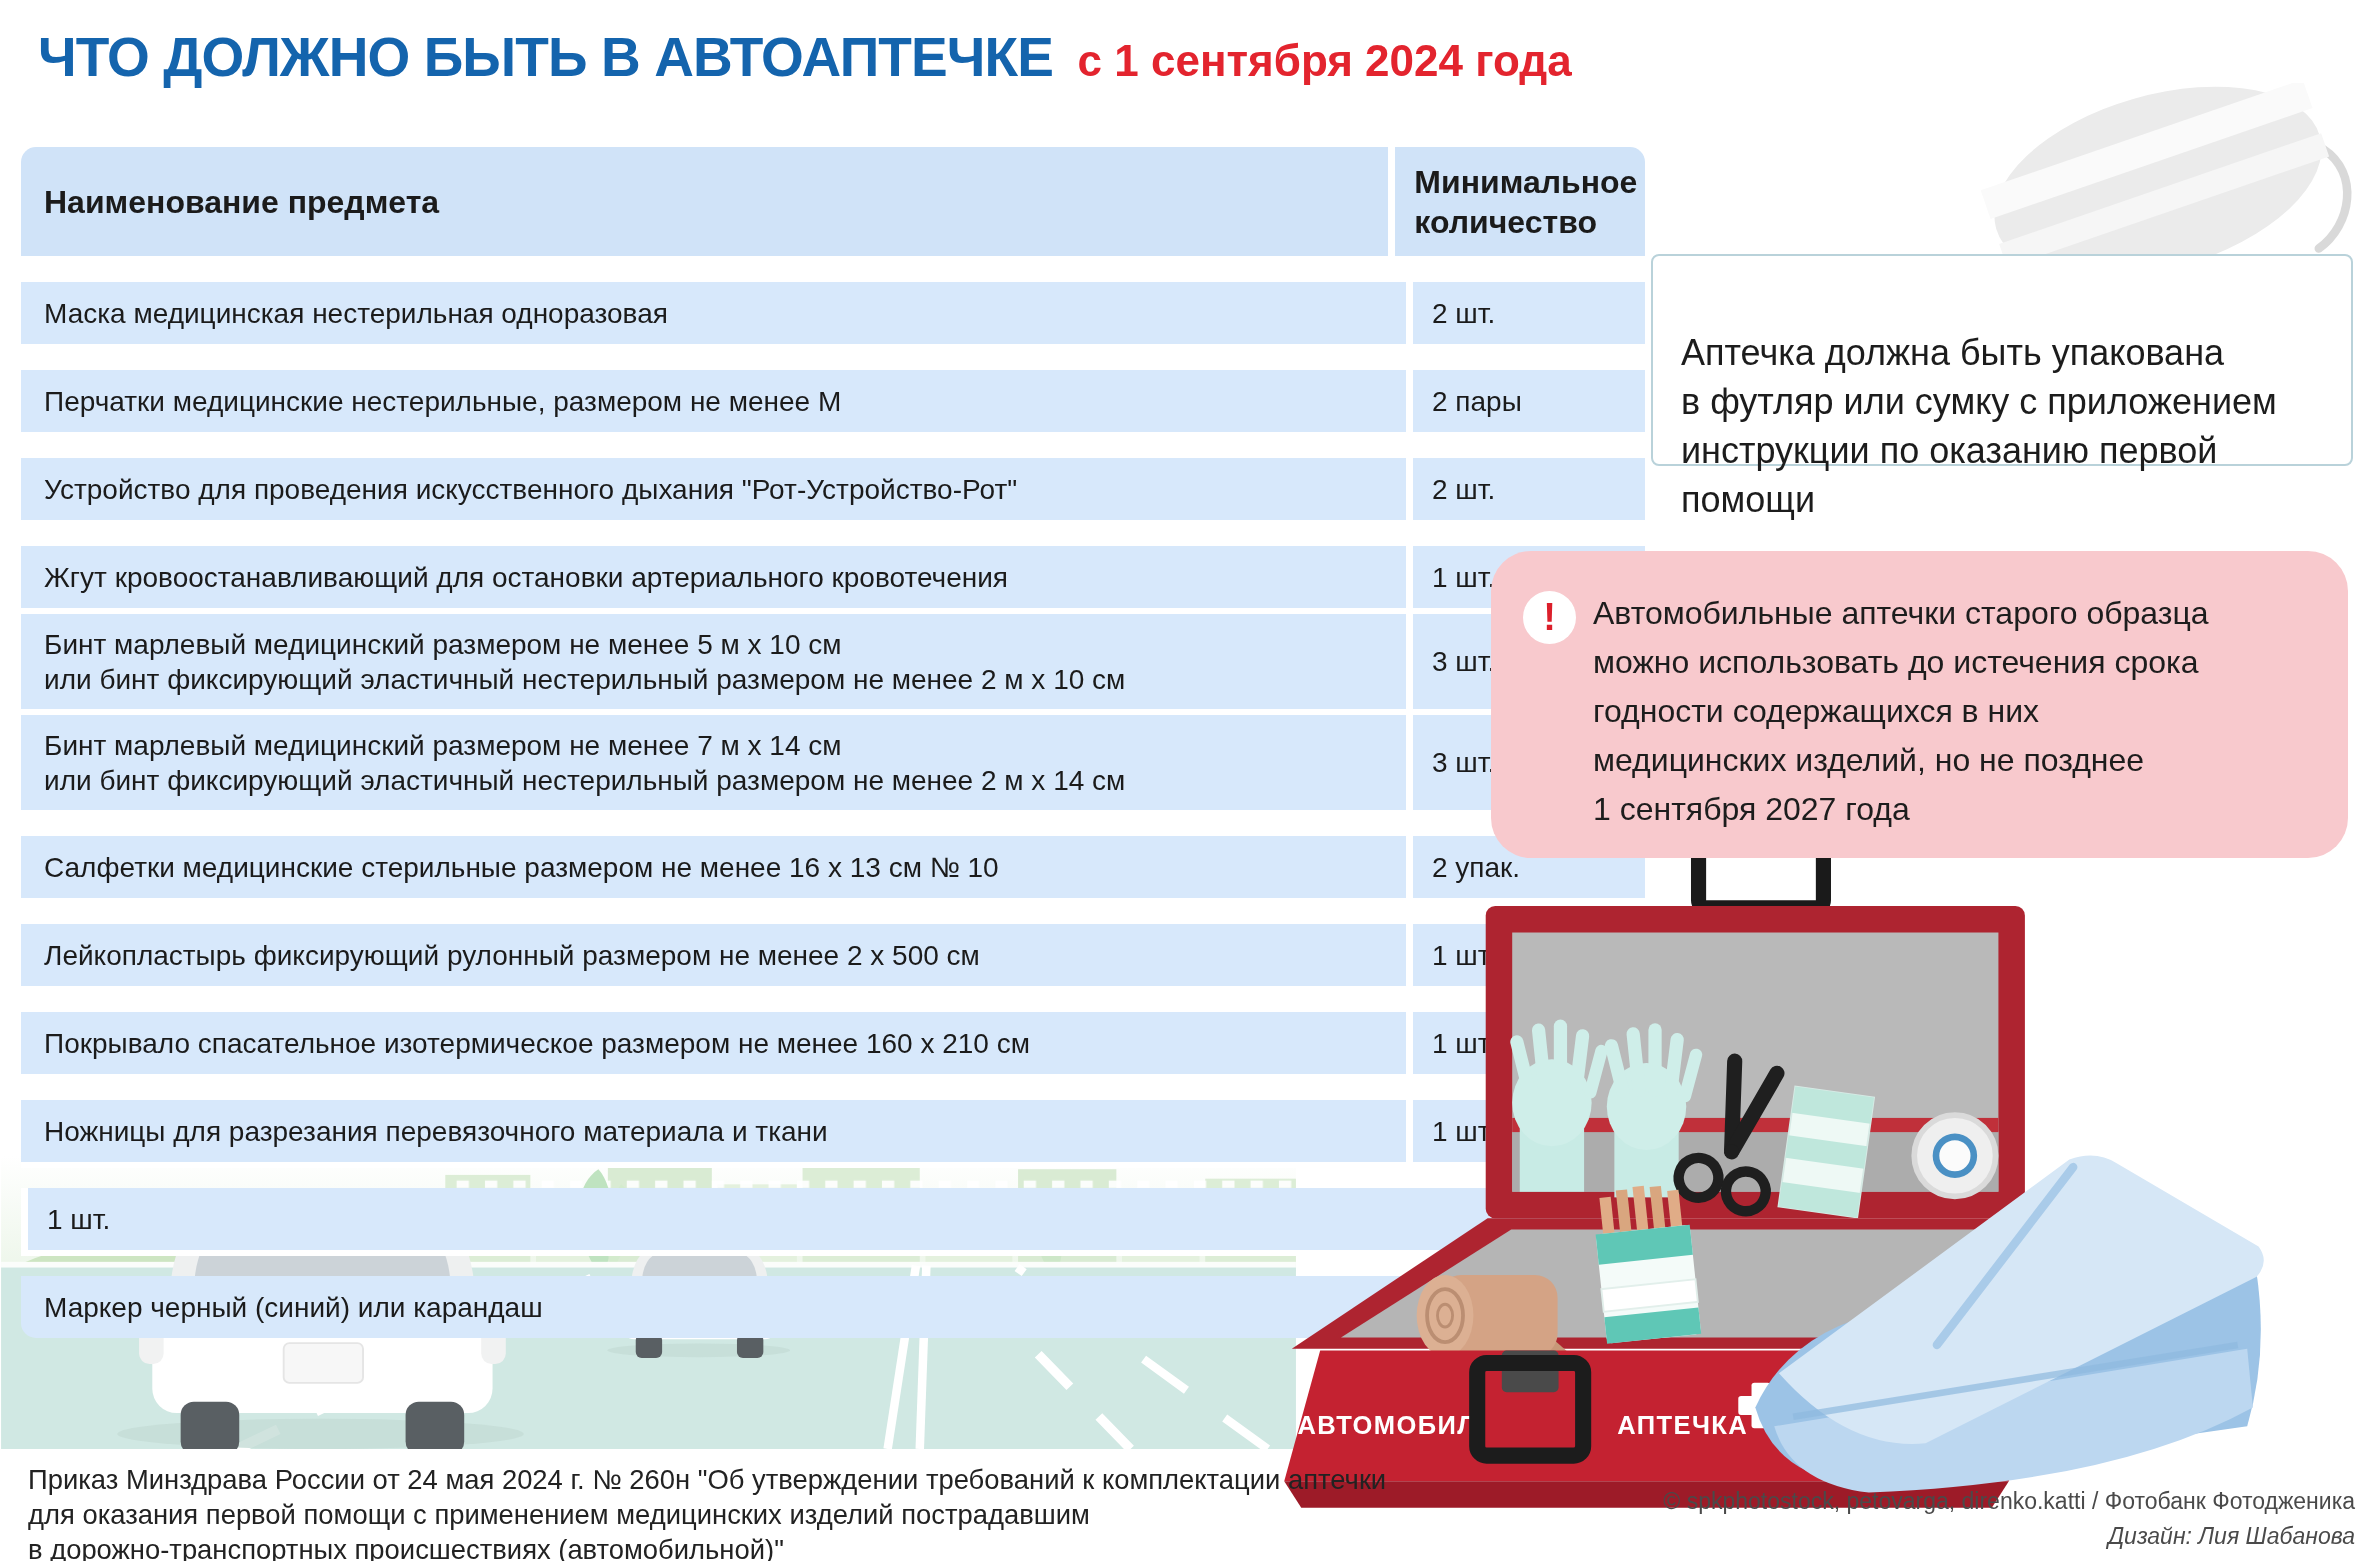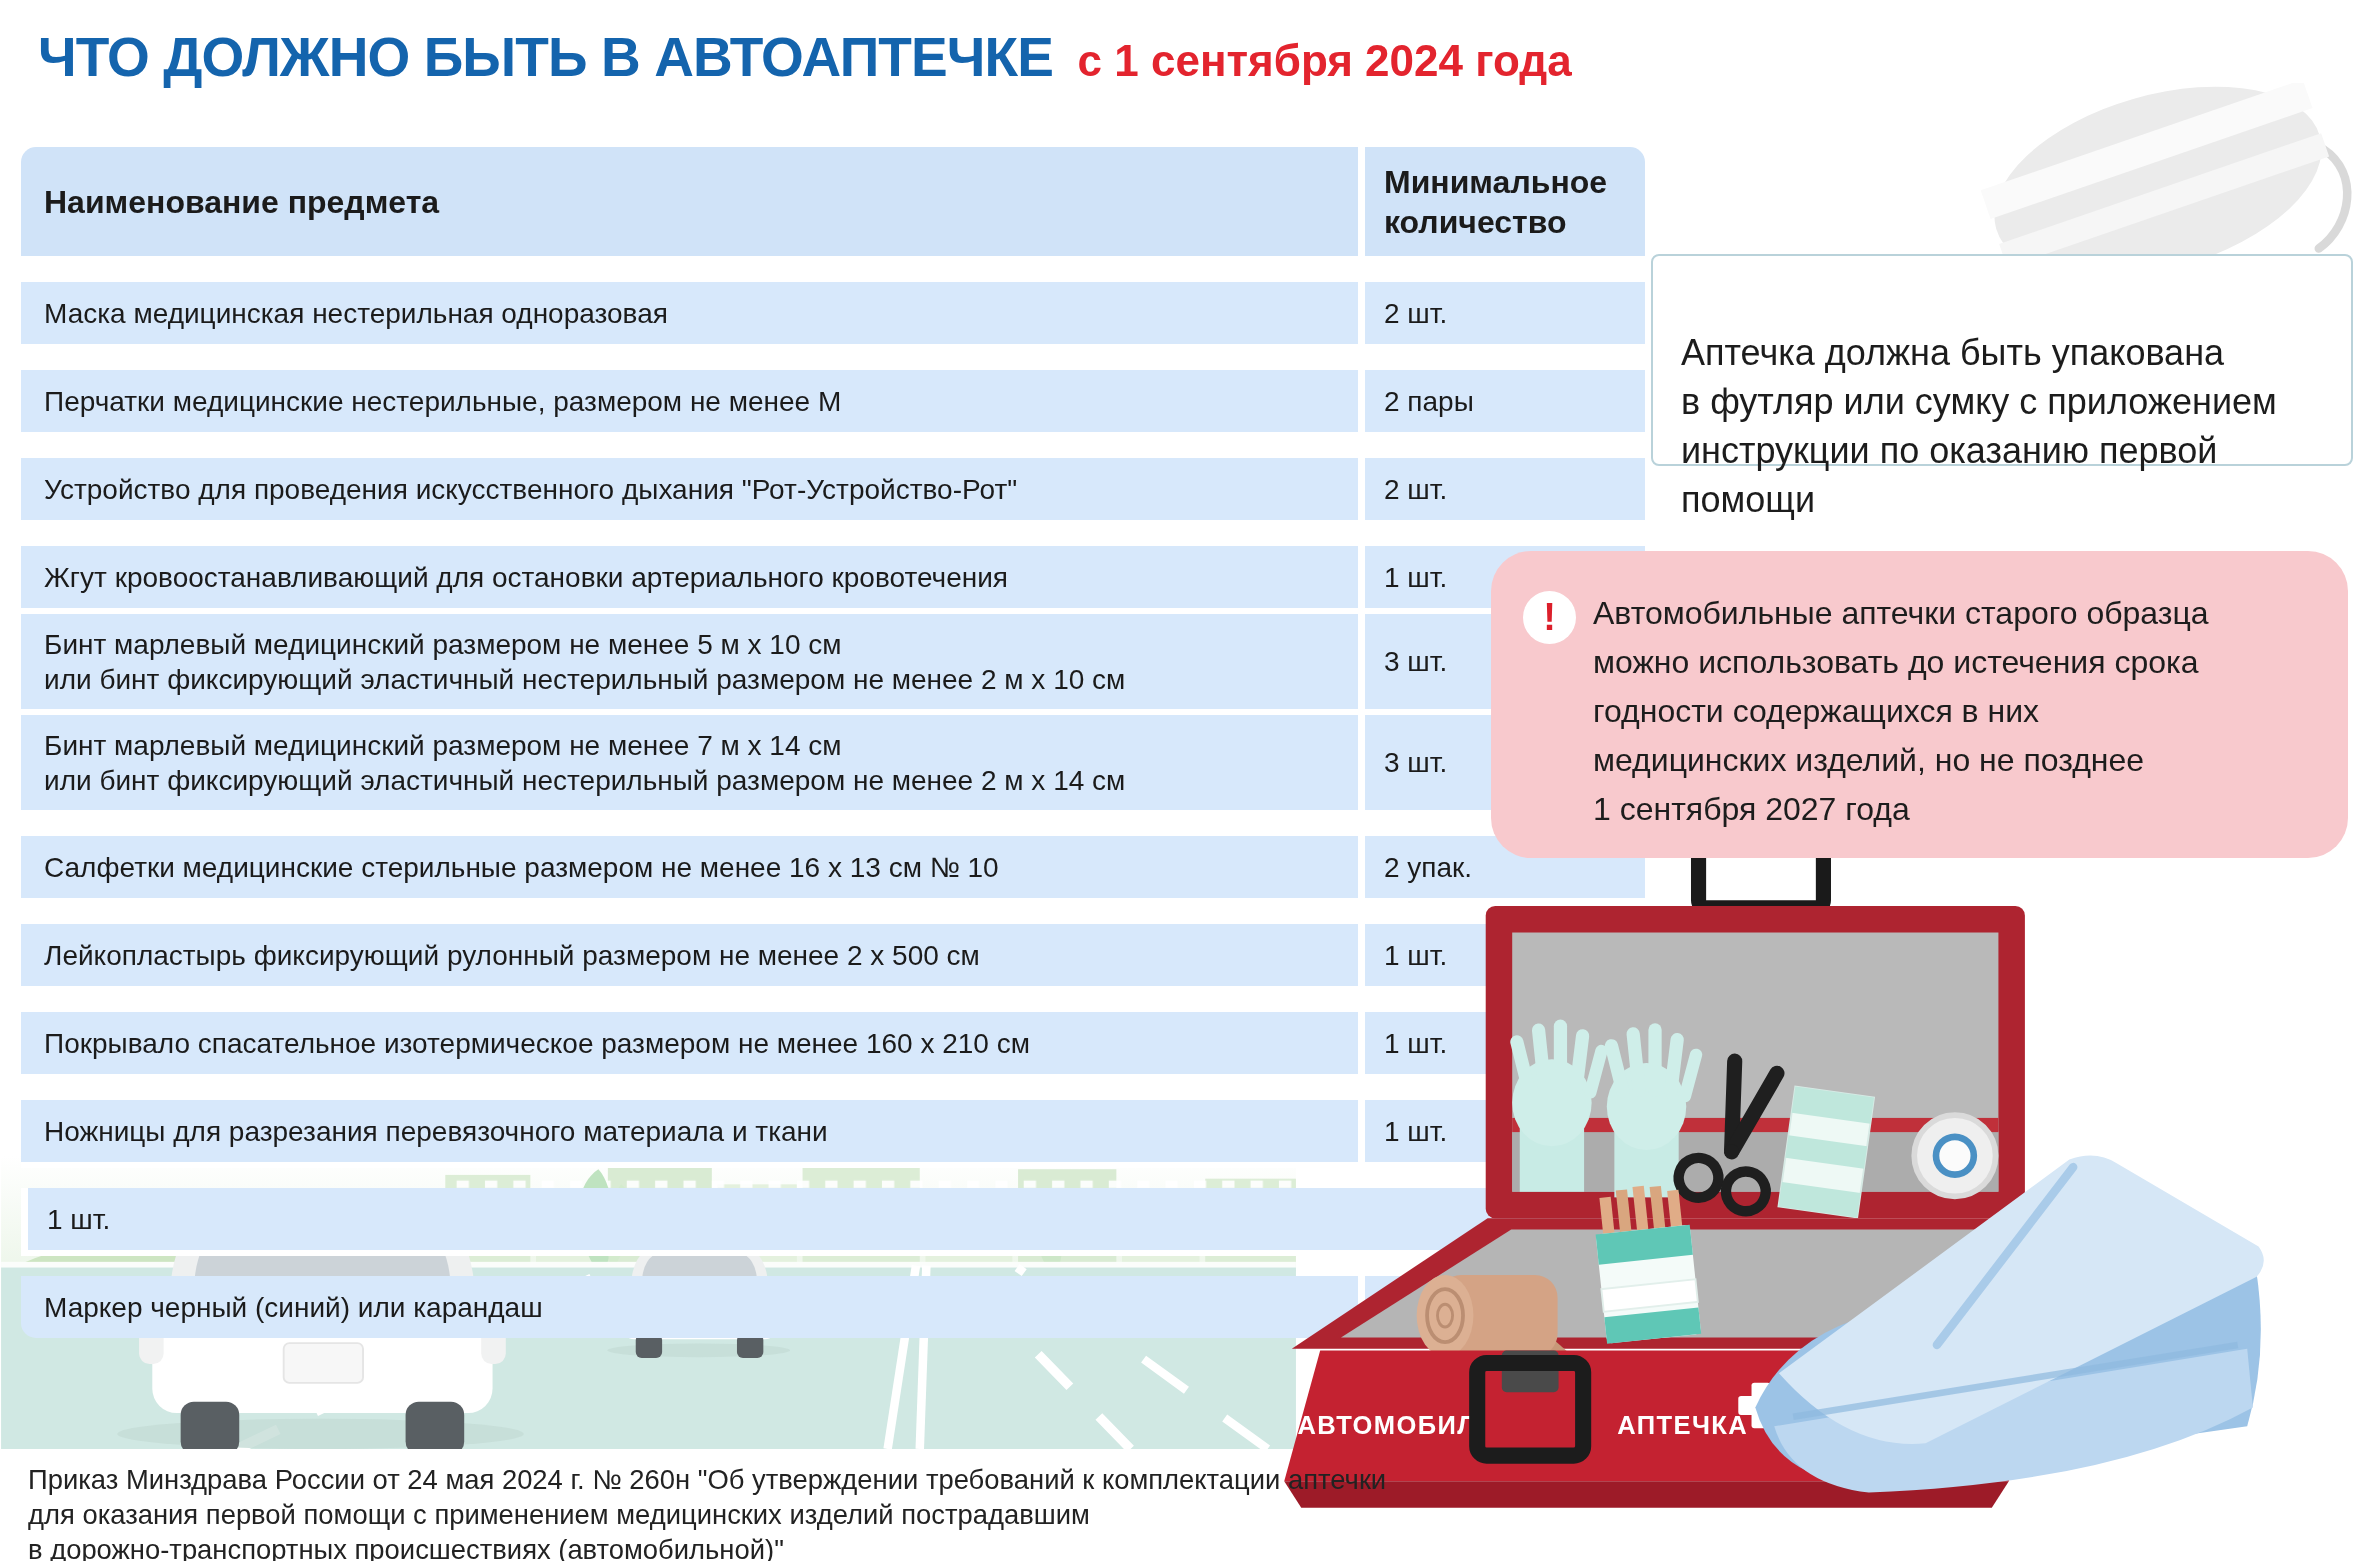--- a/index.html
+++ b/index.html
@@ -6,21 +6,21 @@
   .page { position:relative; width:2366px; height:1561px; background:#ffffff; overflow:hidden;
           font-family:"Liberation Sans", sans-serif; color:#1b1b1b;padding-left:17px; }
 
   
   .title { position:absolute; left:38px; top:24.6px; white-space:nowrap; }
   .title .main { font-size:55px; font-weight:bold; color:#1464ad; letter-spacing:-0.9px; }
   .title .date { font-size:44px; font-weight:bold; color:#e3242e; margin-left:24.6px; }
 
   
   .kit-table { position:absolute; left:21px; top:147px; width:1624px; border-radius:15px; overflow:hidden; z-index:2; }
-  .trow { display:flex; background:#d7e8fb; border-bottom:6.6px solid #ffffff; }
+  .trow { display:flex; background:#d7e8fb; border-bottom:6.6px solid #ffffff;gap:48px; }
   .trow:last-child { border-bottom:none; }
   .trow.header { background:#d0e3f8; min-height:109px; }
   .cell-item { width:1337px; box-sizing:border-box; padding:10.4px 19px 10.4px 23px; display:flex; align-items:center;
                font-size:28px; line-height:35px; white-space:pre-line; }
   .cell-qty { flex:1; box-sizing:border-box; border-left:7.6px solid #ffffff; padding:10.4px 7.6px 10.4px 19px;
               display:flex; align-items:center; font-size:28px; line-height:35px; white-space:pre-line; }
   .trow.header .cell-item, .trow.header .cell-qty { font-weight:bold; font-size:32px; line-height:40px; }
   .trow.single { min-height:62px;margin-top:20px; }
   .trow.double { min-height:95px; }
 
@@ -320,15 +320,19 @@
     <div class="warn-text">Автомобильные аптечки старого образца
 можно использовать до истечения срока
 годности содержащихся в них
 медицинских изделий, но не позднее
 1 сентября 2027 года</div>
   </div>
 
   <div class="decree">Приказ Минздрава России от 24 мая 2024 г. № 260н "Об утверждении требований к комплектации аптечки
 для оказания первой помощи с применением медицинских изделий пострадавшим
 в дорожно-транспортных происшествиях (автомобильной)"</div>
+  <div class="credits">
+    <div class="line1">© spkphotostock, petovarga, direnko.katti / Фотобанк Фотодженика</div>
+    <div class="line2">Дизайн: Лия Шабанова</div>
+  </div>
 
 </div>
 
 
 </body></html>

